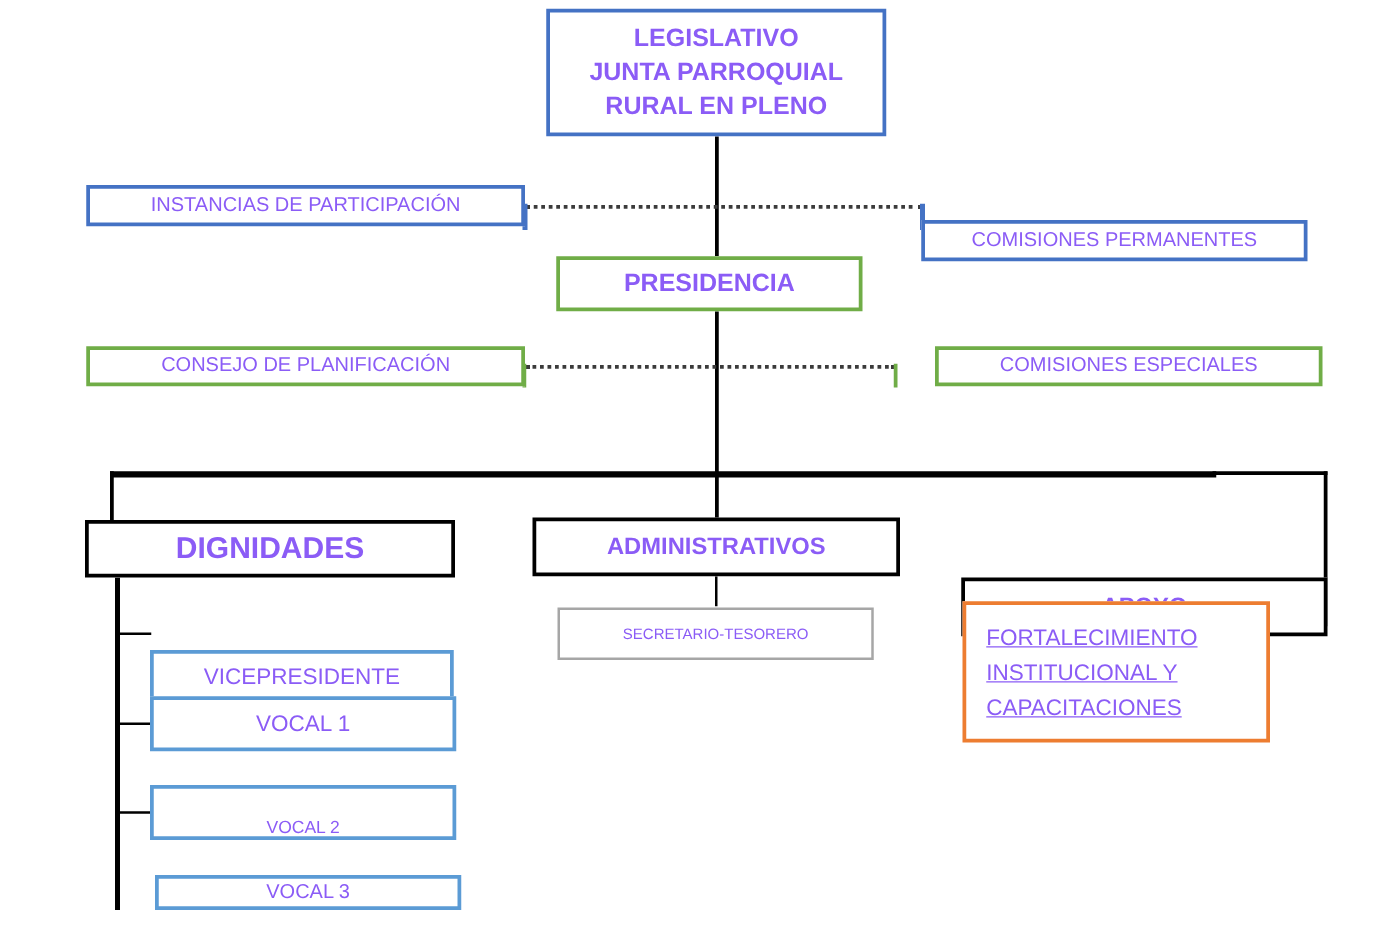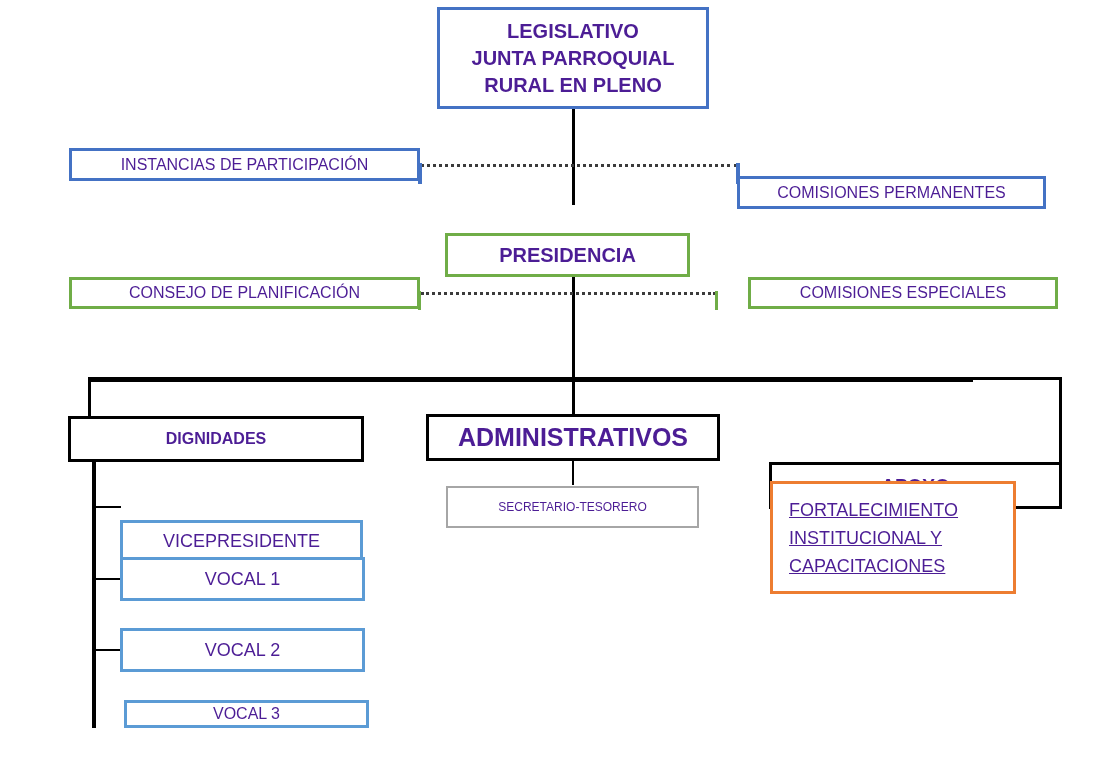--- a/index.html
+++ b/index.html
@@ -18,21 +18,21 @@
     overflow: hidden;
   }
   .node {
     position: absolute;
     box-sizing: border-box;
     background: #ffffff;
     display: flex;
     align-items: center;
     justify-content: center;
     text-align: center;
-    color: #4c1d95;
+    color: #8b5cf6;
     z-index: 5;
   }
   .node .lbl {
     display: block;
     width: 100%;
     white-space: pre-line;
   }
   .bold { font-weight: bold; }
   .ln {
     position: absolute;
@@ -91,53 +91,53 @@
   </div>
 
   <div class="node" style="left:69px; top:148px; width:351px; height:33px; border:3px solid #4472C4; font-size:16px;">
     <span class="lbl">INSTANCIAS  DE PARTICIPACIÓN</span>
   </div>
 
   <div class="node" style="left:737px; top:148px; width:309px; height:33px; border:3px solid #4472C4; font-size:16px;margin-top:28px;">
     <span class="lbl">COMISIONES  PERMANENTES</span>
   </div>
 
-  <div class="node bold" style="left:445px; top:205px; width:245px; height:44px; border:3px solid #70AD47; font-size:20px;margin-top:28px;">
+  <div class="node bold" style="left:445px; top:205px; width:245px; height:44px; border:3px solid #70AD47; font-size:20px;">
     <span class="lbl">PRESIDENCIA</span>
   </div>
 
   <div class="node" style="left:69px; top:277px; width:351px; height:32px; border:3px solid #70AD47; font-size:16px;">
     <span class="lbl">CONSEJO DE PLANIFICACIÓN</span>
   </div>
 
   <div class="node" style="left:722px; top:277px; width:310px; height:32px; border:3px solid #70AD47; font-size:16px;margin-left:26px;">
     <span class="lbl">COMISIONES  ESPECIALES</span>
   </div>
 
-  <div class="node bold" style="left:68px; top:416px; width:296px; height:46px; border:3px solid #000000; font-size:16px;">
+  <div class="node bold" style="left:68px; top:416px; width:296px; height:46px; border:3px solid #000000; font-size:24px;">
     <span class="lbl">DIGNIDADES</span>
   </div>
 
-  <div class="node bold" style="left:426px; top:414px; width:294px; height:47px; border:3px solid #000000; font-size:25px;">
+  <div class="node bold" style="left:426px; top:414px; width:294px; height:47px; border:3px solid #000000; font-size:19px;">
     <span class="lbl">ADMINISTRATIVOS</span>
   </div>
 
   <div class="node bold" style="left:769px; top:414px; width:293px; height:47px; border:3px solid #000000; font-size:19px;margin-top:48px;">
     <span class="lbl">APOYO</span>
   </div>
 
   <div class="node" style="left:120px; top:486px; width:243px; height:42px; border:3px solid #5B9BD5; font-size:18px;margin-top:34px;">
     <span class="lbl">VICEPRESIDENTE</span>
   </div>
 
   <div class="node" style="left:120px; top:557px; width:245px; height:44px; border:3px solid #5B9BD5; font-size:18px;">
     <span class="lbl">VOCAL 1</span>
   </div>
 
-  <div class="node" style="left:120px; top:628px; width:245px; height:44px; border:3px solid #5B9BD5; font-size:18px;">
+  <div class="node" style="left:120px; top:628px; width:245px; height:44px; border:3px solid #5B9BD5; font-size:14px;align-items:flex-end;">
     <span class="lbl">VOCAL 2</span>
   </div>
 
   <div class="node" style="left:124px; top:700px; width:245px; height:28px; border:3px solid #5B9BD5; font-size:16px;">
     <span class="lbl">VOCAL 3</span>
   </div>
 
   <div class="node" style="left:446px; top:486px; width:253px; height:42px; border:2px solid #A6A6A6; font-size:12px;">
     <span class="lbl">SECRETARIO-TESORERO</span>
   </div>

